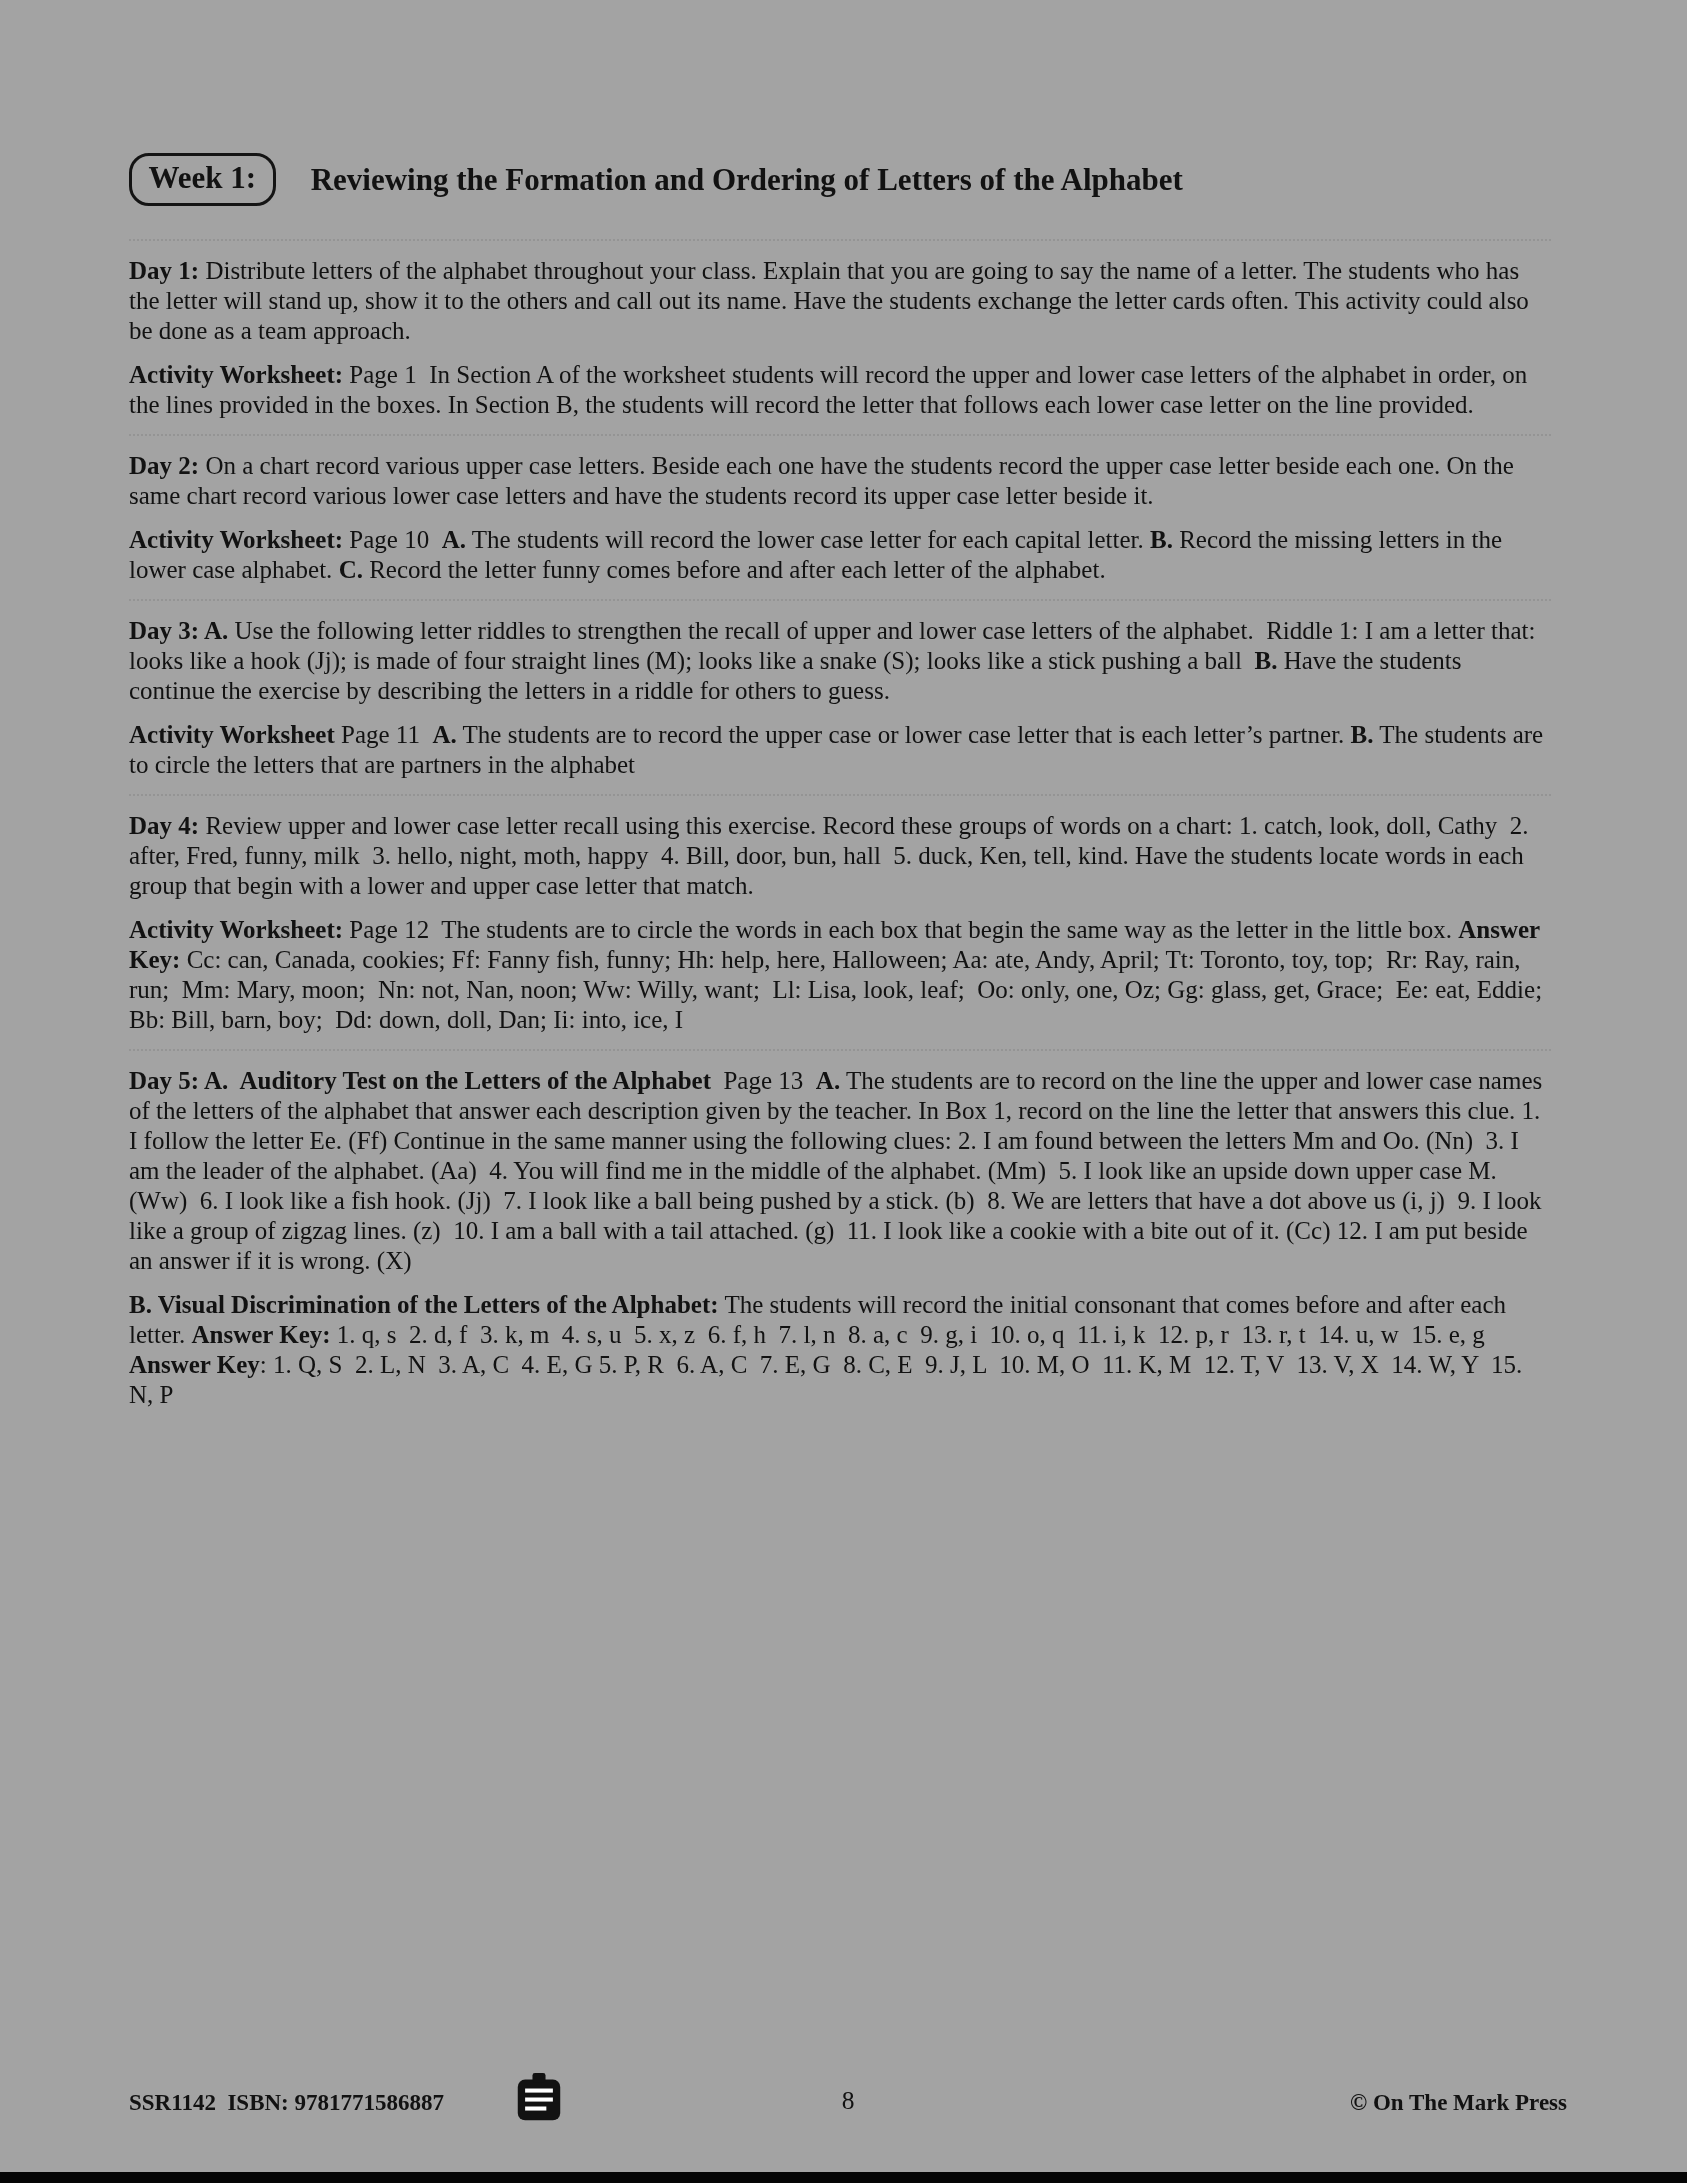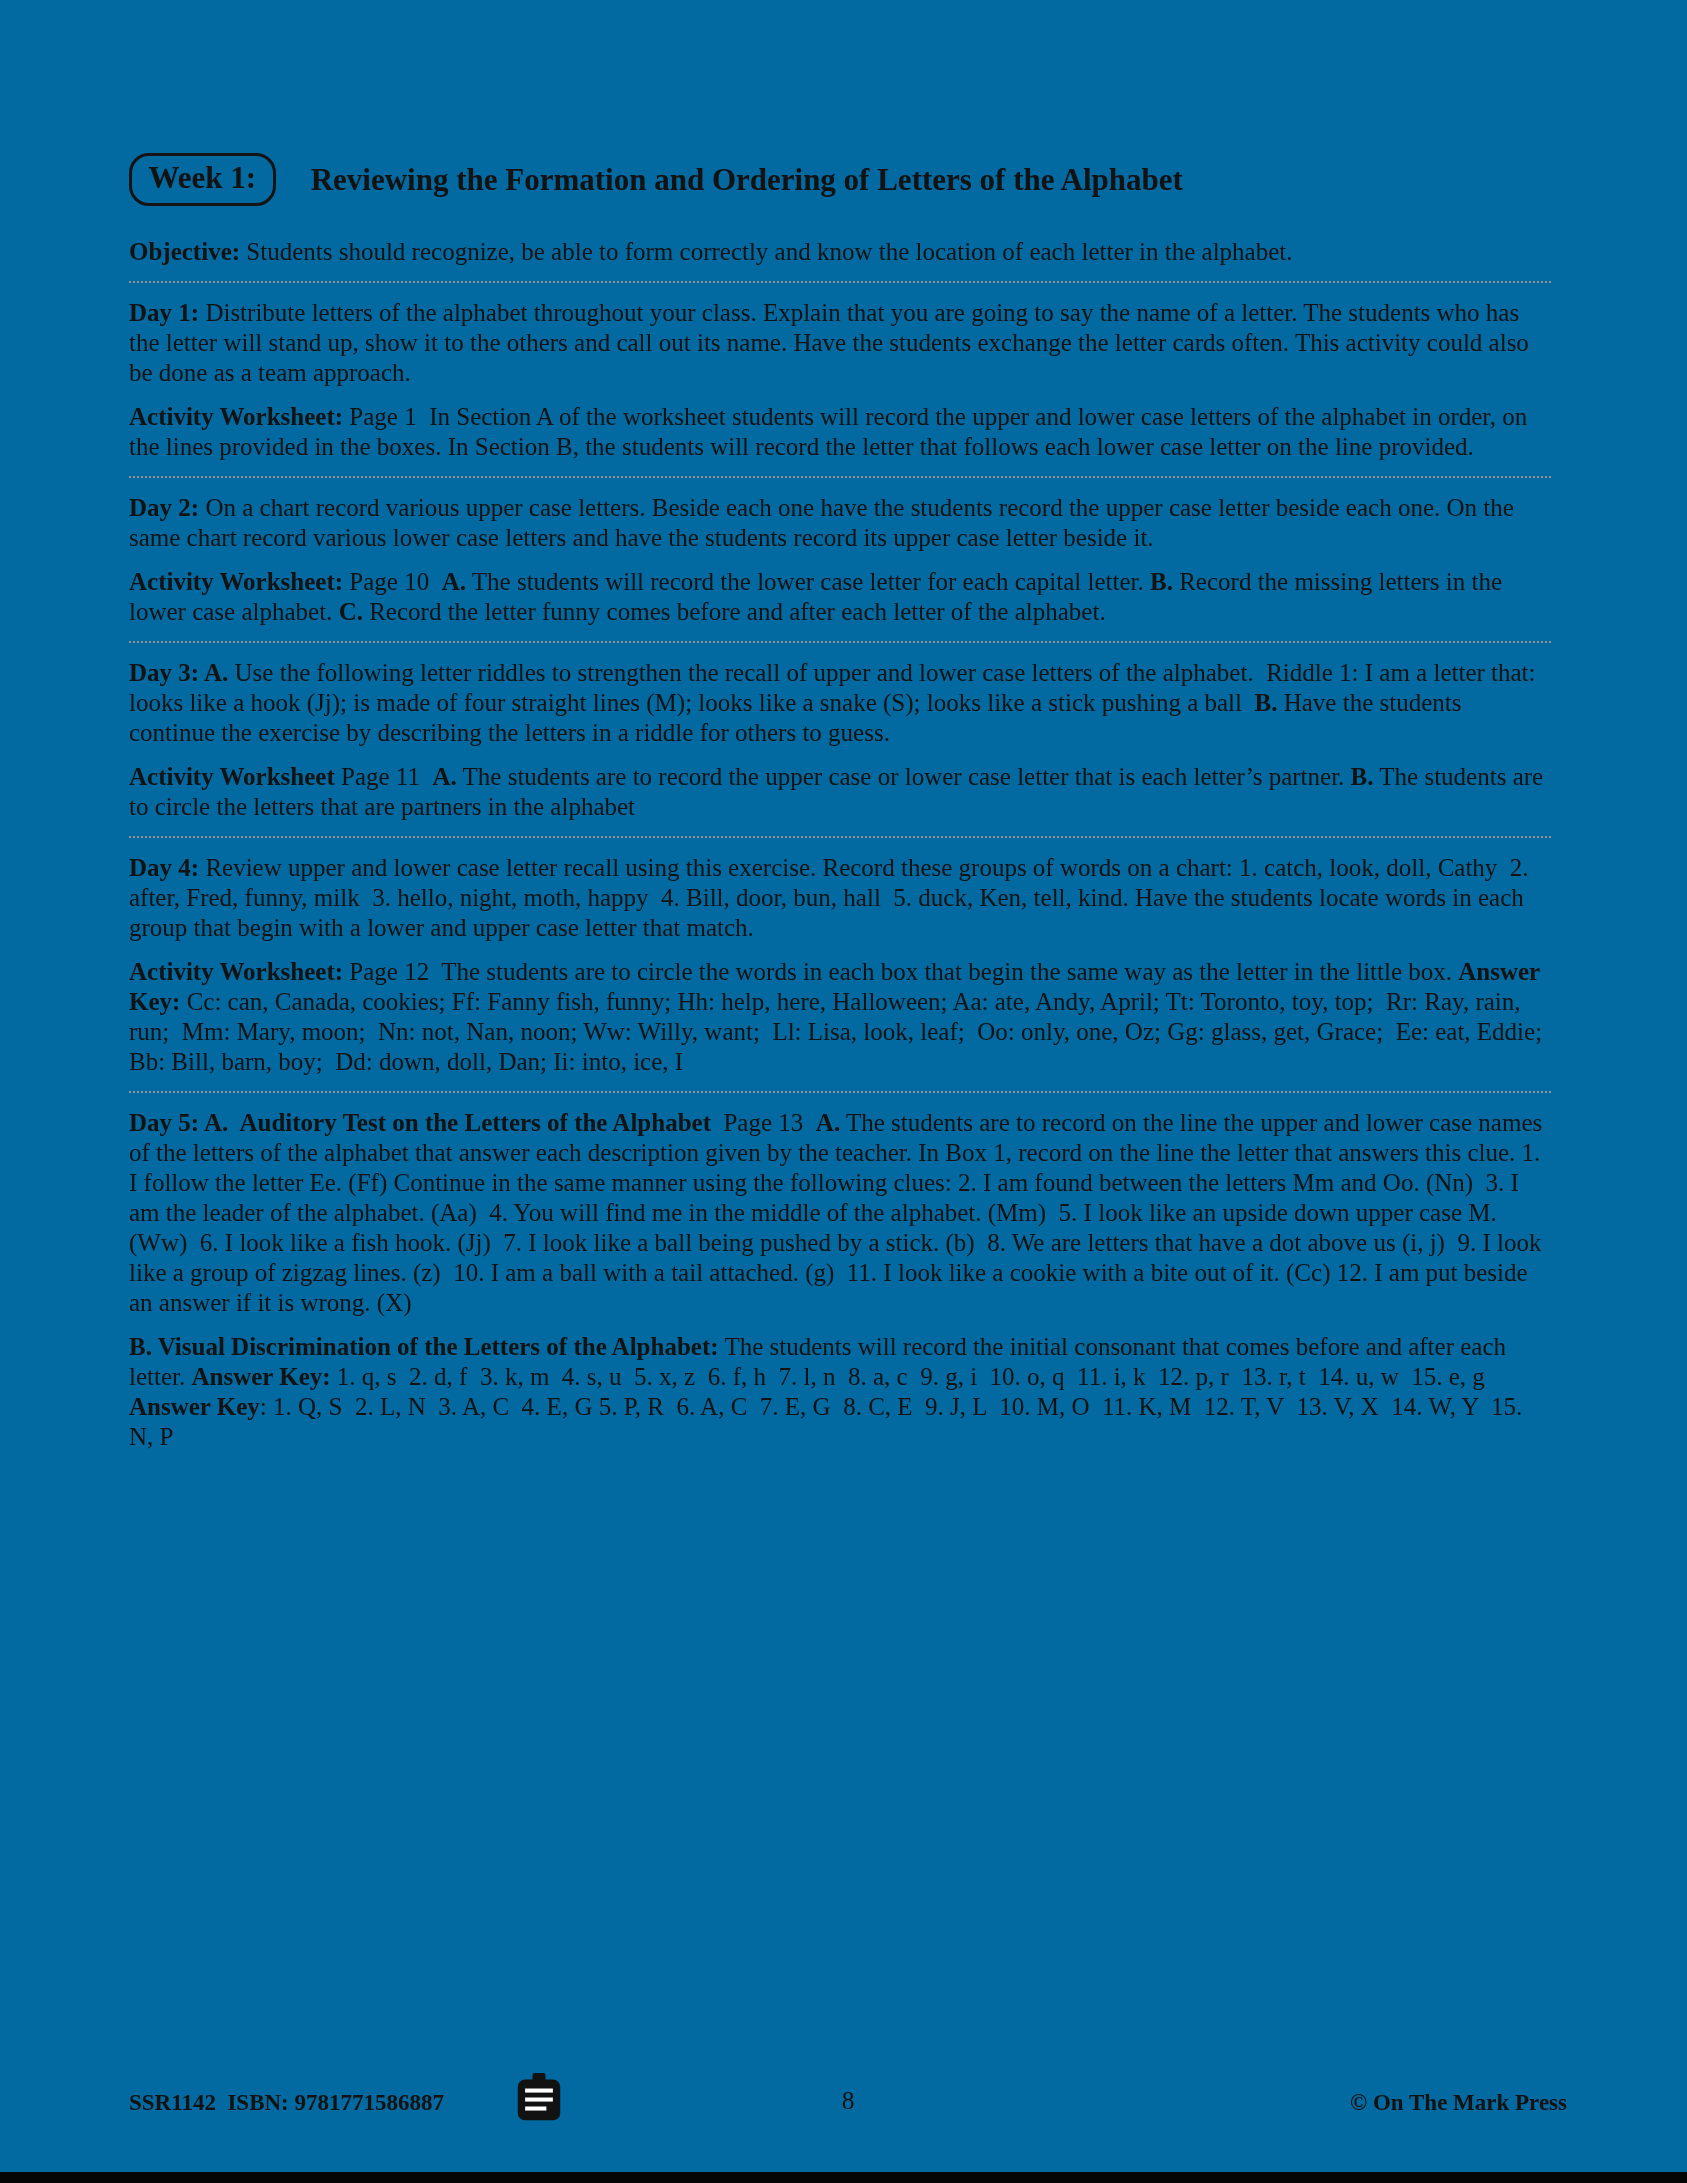--- a/index.html
+++ b/index.html
@@ -7,21 +7,21 @@
   body {
     width: 1687px; height: 2183px;
     background: #ffffff;
     font-family: "Liberation Serif", serif;
     color: #121212;
   }
   .page {
     position: relative;
     width: 1687px; height: 2183px;
     overflow: hidden;
-    background: #0369a1;
+    background: #a3a3a3;
   }
   .header {
     position: absolute;
     left: 129px; top: 147px; right: 124px;
     display: flex;
     align-items: center;
     gap: 20px;
   }
   .week-box {
     border: 3.3px solid #141414;
@@ -92,21 +92,20 @@
 <div class="page">
 
   <div class="header">
     <span class="week-box">
       <span>Week 1:</span>
     </span>
     <h1 class="title">Reviewing the Formation and Ordering of Letters of the Alphabet</h1>
   </div>
 
   <div class="content" id="content">
-      <p class="para"><b>Objective:</b><span> Students should recognize, be able to form correctly and know the location of each letter in the alphabet.</span></p>
       <div class="divider"></div>
       <p class="para"><b>Day 1:</b><span> Distribute letters of the alphabet throughout your class. Explain that you are going to say the name of a letter. The students who has the letter will stand up, show it to the others and call out its name. Have the students exchange the letter cards often. This activity could also be done as a team approach.</span></p>
       <p class="para"><b>Activity Worksheet:</b><span> Page 1  In Section A of the worksheet students will record the upper and lower case letters of the alphabet in order, on the lines provided in the boxes. In Section B, the students will record the letter that follows each lower case letter on the line provided.</span></p>
       <div class="divider"></div>
       <p class="para"><b>Day 2:</b><span> On a chart record various upper case letters. Beside each one have the students record the upper case letter beside each one. On the same chart record various lower case letters and have the students record its upper case letter beside it.</span></p>
       <p class="para"><b>Activity Worksheet:</b><span> Page 10  </span><b>A.</b><span> The students will record the lower case letter for each capital letter. </span><b>B.</b><span> Record the missing letters in the lower case alphabet. </span><b>C.</b><span> Record the letter funny comes before and after each letter of the alphabet.</span></p>
       <div class="divider"></div>
       <p class="para"><b>Day 3: A.</b><span> Use the following letter riddles to strengthen the recall of upper and lower case letters of the alphabet.  Riddle 1: I am a letter that: looks like a hook (Jj); is made of four straight lines (M); looks like a snake (S); looks like a stick pushing a ball  </span><b>B.</b><span> Have the students continue the exercise by describing the letters in a riddle for others to guess.</span></p>
       <p class="para"><b>Activity Worksheet</b><span> Page 11  </span><b>A.</b><span> The students are to record the upper case or lower case letter that is each letter’s partner. </span><b>B.</b><span> The students are to circle the letters that are partners in the alphabet</span></p>
       <div class="divider"></div>

